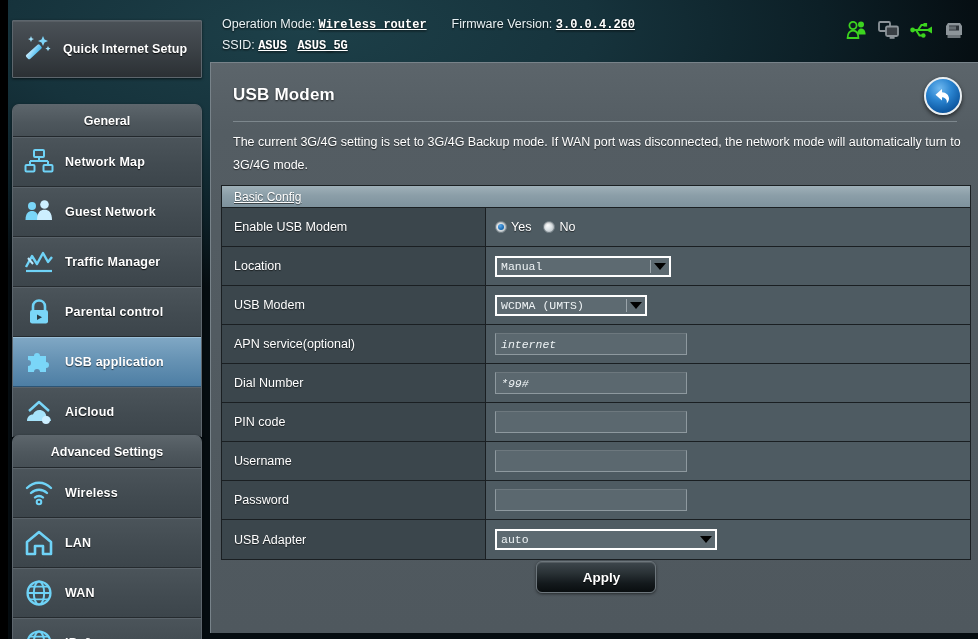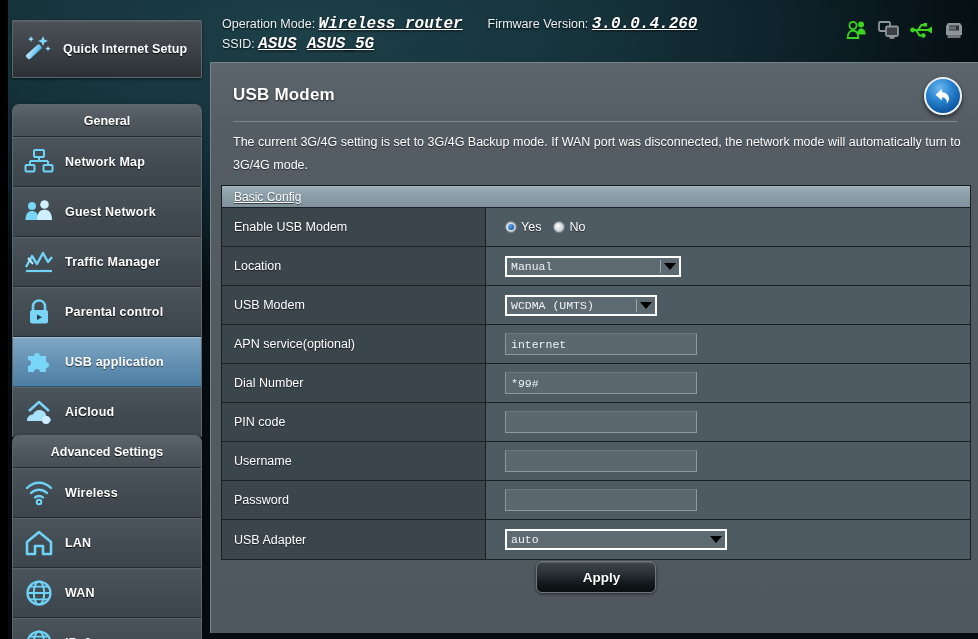--- a/index.html
+++ b/index.html
@@ -95,22 +95,21 @@
     position: absolute; left: 222px; top: 14px; z-index: 4;
     color: #ffffff; font-size: 12.5px; line-height: 20px;
     text-shadow: 0 1px 2px rgba(0,0,0,.9);
   }
   .topinfo .row { white-space: nowrap; }
   .topinfo .lbl { color: #e9f2f5; }
   .topinfo .val {
     font-family: "Liberation Mono", "DejaVu Sans Mono", monospace;
     font-weight: bold; color: #ffffff;
     text-decoration: underline; cursor: pointer;
-    font-size: 16px;
-    font-style: italic;
+    font-size: 12px;
   }
   .topinfo .gap { display: inline-block; width: 18px; }
   
   .statusicons {
     position: absolute; right: 14px; top: 20px; z-index: 4;
     display: flex; gap: 10px; align-items: center;
   }
   .statusicons > span { cursor: pointer; display: block; }
   
   .panel {
@@ -165,21 +164,21 @@
     width: 264px; min-width: 264px;
     background: #3b464c;
     border-right: 1px solid #1a1f22;
     display: flex; align-items: center; padding-left: 12px;
     color: #ffffff; font-size: 12.5px;
     text-shadow: 0 1px 1px rgba(0,0,0,.6);
   }
   .tcell-value {
     flex: 1;
     background: #4e5b62;
-    display: flex; align-items: center; padding-left: 19px;
+    display: flex; align-items: center; padding-left: 9px;
   }
   
   .radio-wrap { display: flex; align-items: center; gap: 6px; color: #ffffff;
     font-size: 12.5px; text-shadow: 0 1px 1px rgba(0,0,0,.6); }
   .radio-wrap .ritem { display: flex; align-items: center; gap: 4px; cursor: pointer; margin-right: 6px; }
   .rdot {
     width: 12px; height: 12px; border-radius: 50%;
     background: radial-gradient(circle at 35% 30%, #ffffff 0%, #dfe5e8 45%, #aab3b8 100%);
     border: 1px solid #6f7b82;
     display: inline-flex; align-items: center; justify-content: center;
@@ -193,20 +192,21 @@
   .txtinput {
     width: 192px; height: 22px;
     background: #5b686f;
     border: 1px solid #8e999f;
     border-top-color: #6d787e;
     color: #eef3f5;
     font-family: "Liberation Mono", "DejaVu Sans Mono", monospace;
     font-size: 11.5px;
     padding: 0 5px;
     outline: none;
+    font-style: italic;
   }
   .selbox {
     position: relative; height: 21px;
     background: #5d6a71;
     border: 2px solid #ffffff;
     display: flex; align-items: center;
     cursor: pointer;
   }
   .selbox .seltext {
     flex: 1; padding-left: 4px;

